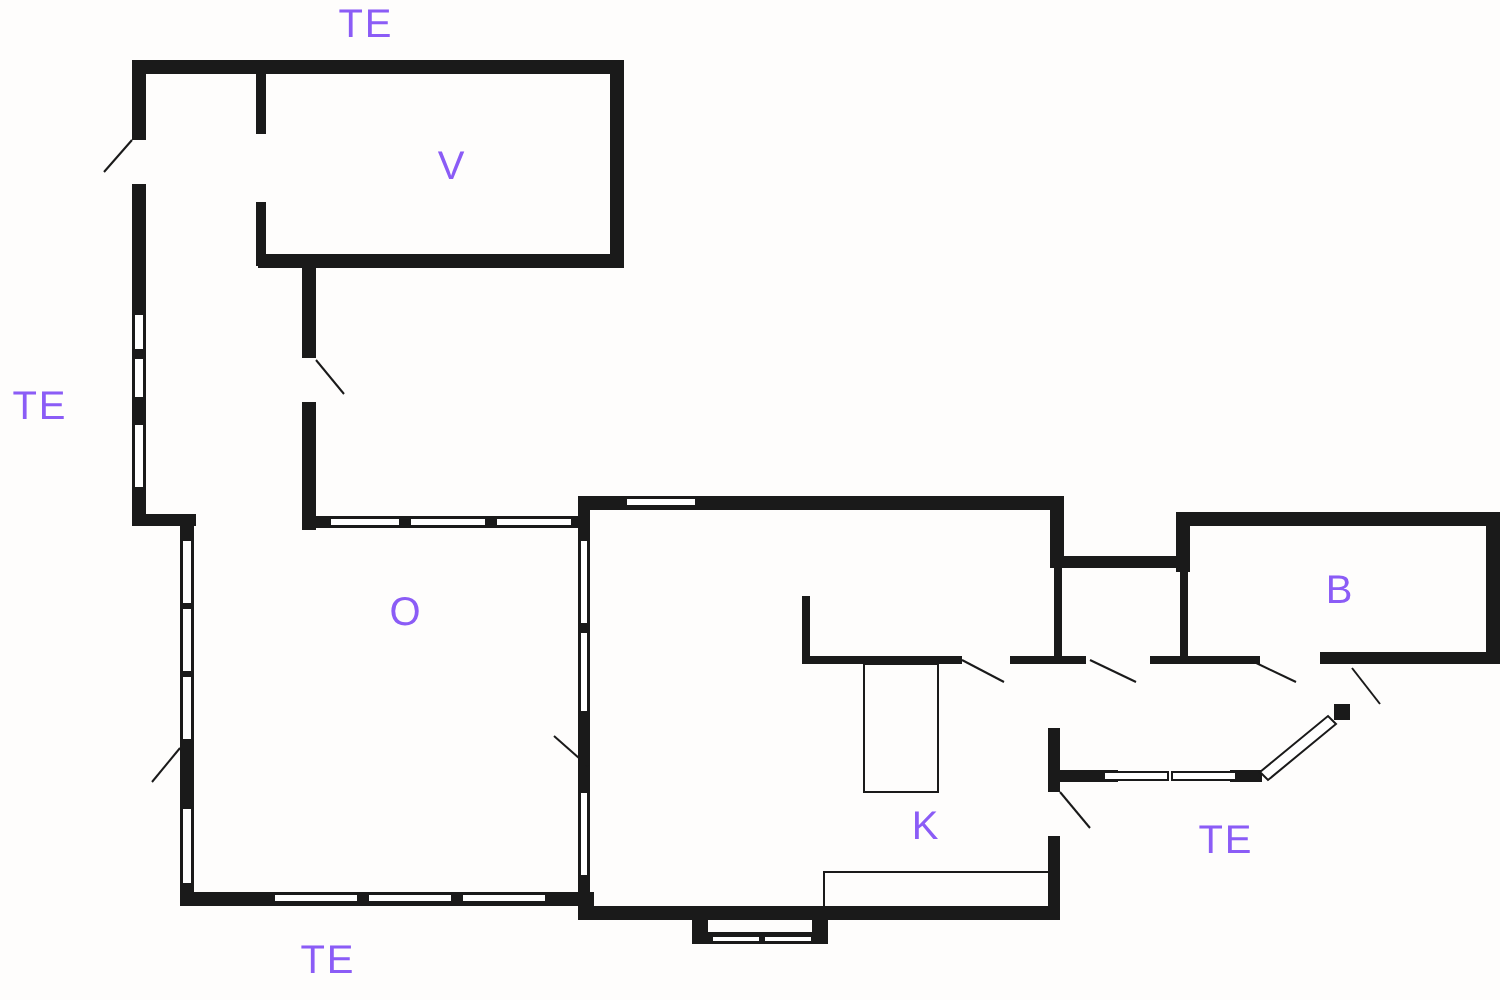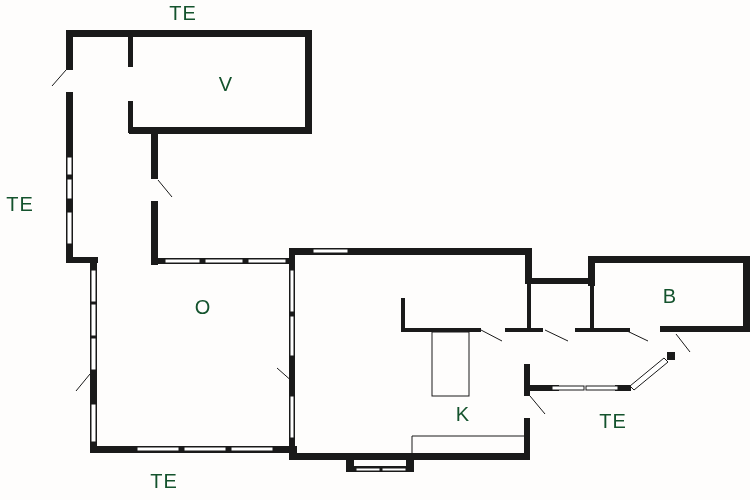--- a/index.html
+++ b/index.html
@@ -1,18 +1,18 @@
 <!DOCTYPE html>
 <html><head>
   <meta charset="utf-8">
   <style>
     html, body { margin: 0; padding: 0; background: #fefdfc; }
     body { width: 750px; height: 500px; position: relative; overflow: hidden; font-family: "Liberation Sans", sans-serif; }
     #plan { position: absolute; left: 0; top: 0; }
-    .label { position: absolute; font-family: "Liberation Sans", sans-serif; font-size: 20px; color: #14532d; letter-spacing: 1px; transform: translate(-50%, -50%); white-space: nowrap; }
+    .label { position: absolute; font-family: "Liberation Sans", sans-serif; font-size: 20px; color: #8b5cf6; letter-spacing: 1px; transform: translate(-50%, -50%); white-space: nowrap; }
   </style>
 </head>
 <body>
 
 <svg id="plan" width="750" height="500" viewBox="0 0 750 500">
   <g fill="#1a1a1a" stroke="none">
 
     <rect x="66" y="30" width="246" height="7"></rect>
     <rect x="305" y="30" width="7" height="104"></rect>
     <rect x="129" y="127" width="183" height="7"></rect>

